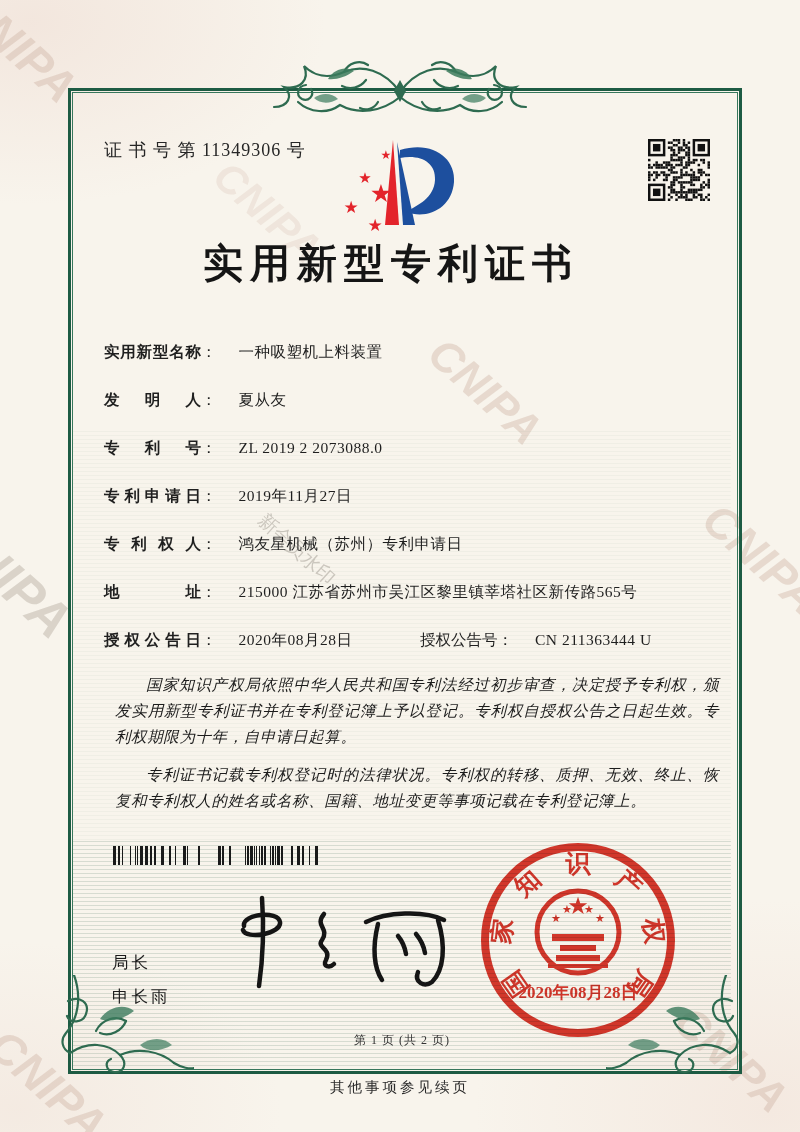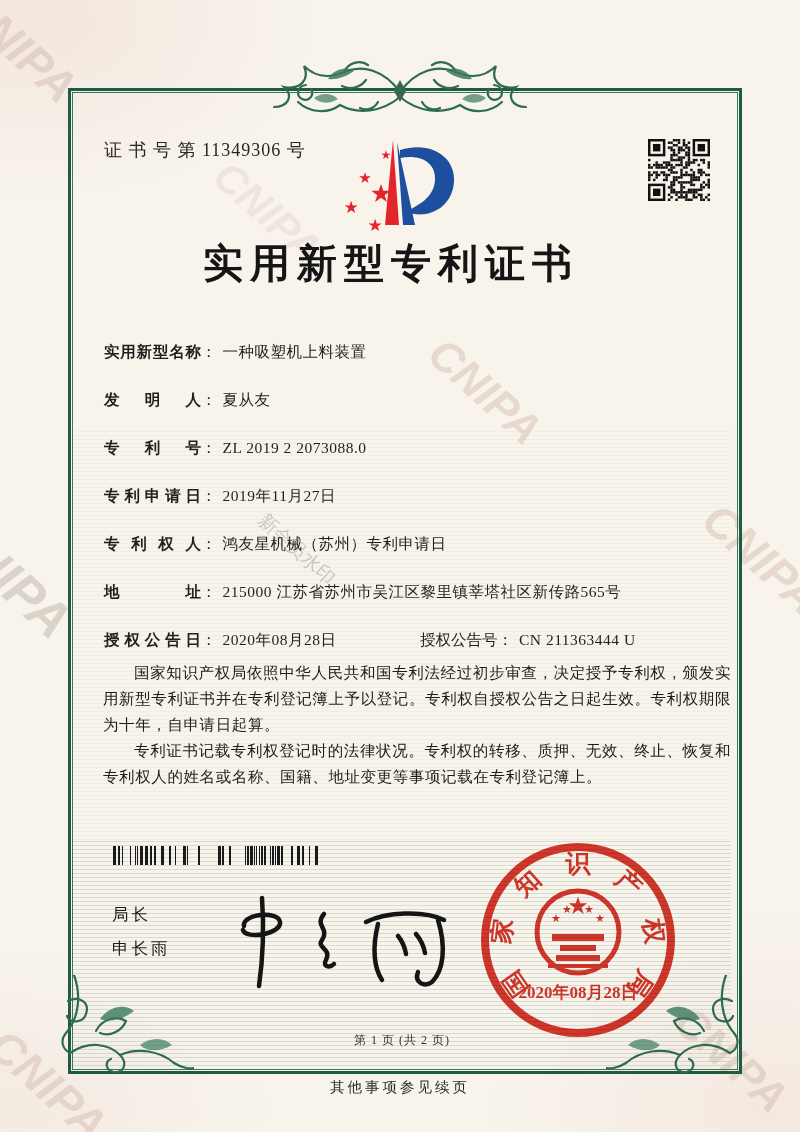--- a/index.html
+++ b/index.html
@@ -27,26 +27,26 @@
   
   .gui{position:absolute;left:73px;width:658px;pointer-events:none;}
   .gui1{top:430px;height:410px;background:repeating-linear-gradient(0deg,rgba(140,165,148,.08) 0 1px,transparent 1px 4px);}
   .gui2{top:840px;height:226px;background:repeating-linear-gradient(0deg,rgba(128,156,138,.28) 0 1px,transparent 1px 4px);}
   .cert-no{left:104px;top:138px;font-size:18px;letter-spacing:1px;color:#262626;}
   .title{left:68px;top:236px;width:646px;text-align:center;font-size:40px;font-weight:bold;
          letter-spacing:7px;color:#151515;}
   .fields{left:104px;top:342px;width:626px;font-size:15.5px;color:#1f1f1f;}
   .frow{position:relative;height:48px;}
   .flabel{display:inline-block;width:97px;text-align:justify;text-align-last:justify;vertical-align:top;font-weight:bold;}
-  .fval{margin-left:6px;letter-spacing:.5px;}
+  .fval{margin-left:22px;letter-spacing:.5px;}
   .pair2{position:absolute;left:316px;top:0;}
   .paras{left:103px;top:660px;width:628px;font-size:15.5px;line-height:26px;
          text-align:justify;color:#1c1c1c;letter-spacing:.6px;}
-  .paras p{margin:0;text-indent:2em;}
-  .signer{left:112px;font-size:16.5px;letter-spacing:3px;color:#1b1b1b;}
+  .paras p{margin:12px;text-indent:2em;font-style:italic;}
+  .signer{left:112px;font-size:16.5px;letter-spacing:3px;color:#1b1b1b;margin-top:48px;}
   .pageinfo{left:68px;top:1032px;width:668px;text-align:center;font-size:12px;letter-spacing:1px;color:#333;}
   .contnote{left:0;top:1078px;width:800px;text-align:center;font-size:14.5px;letter-spacing:3px;color:#2a2a2a;}
   .sealwrap{left:478px;top:840px;width:200px;height:200px;mix-blend-mode:multiply;opacity:.92;}
 </style>
 </head>
 <body>
 
 <div class="page">
 
   <div class="wm" style="left:-16px;top:-20px;font-size:46px;">CNIPA</div>

